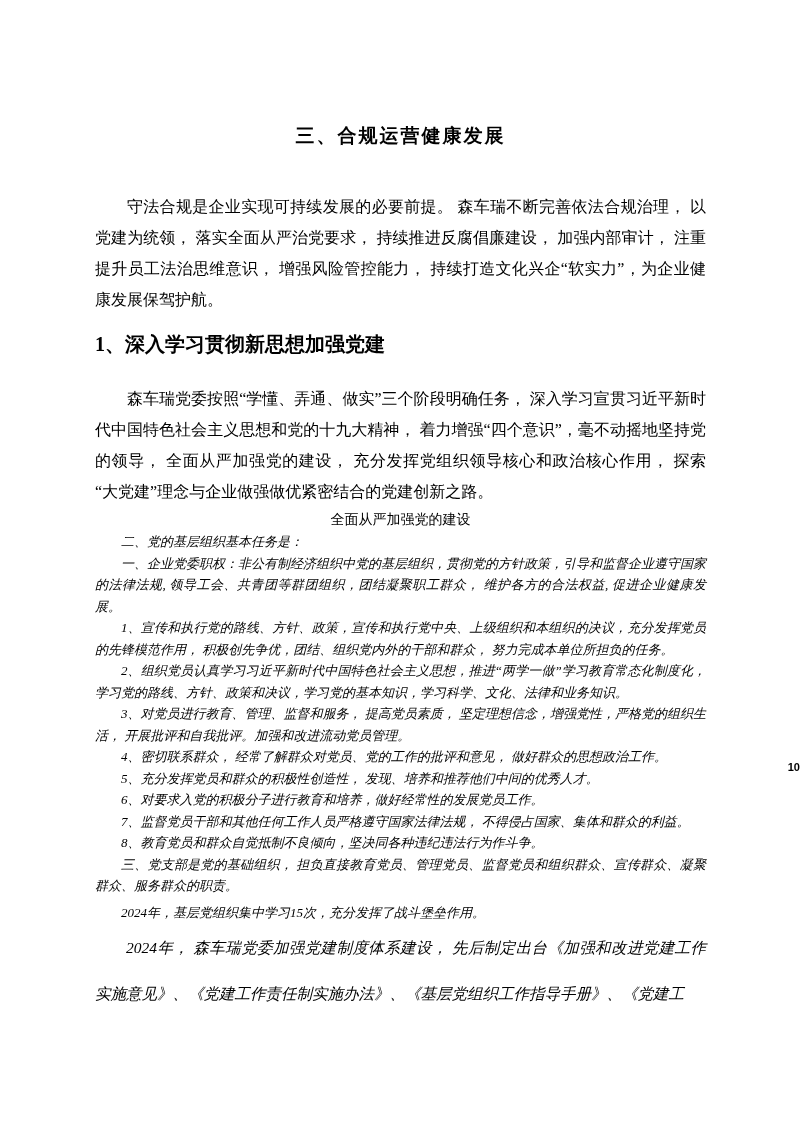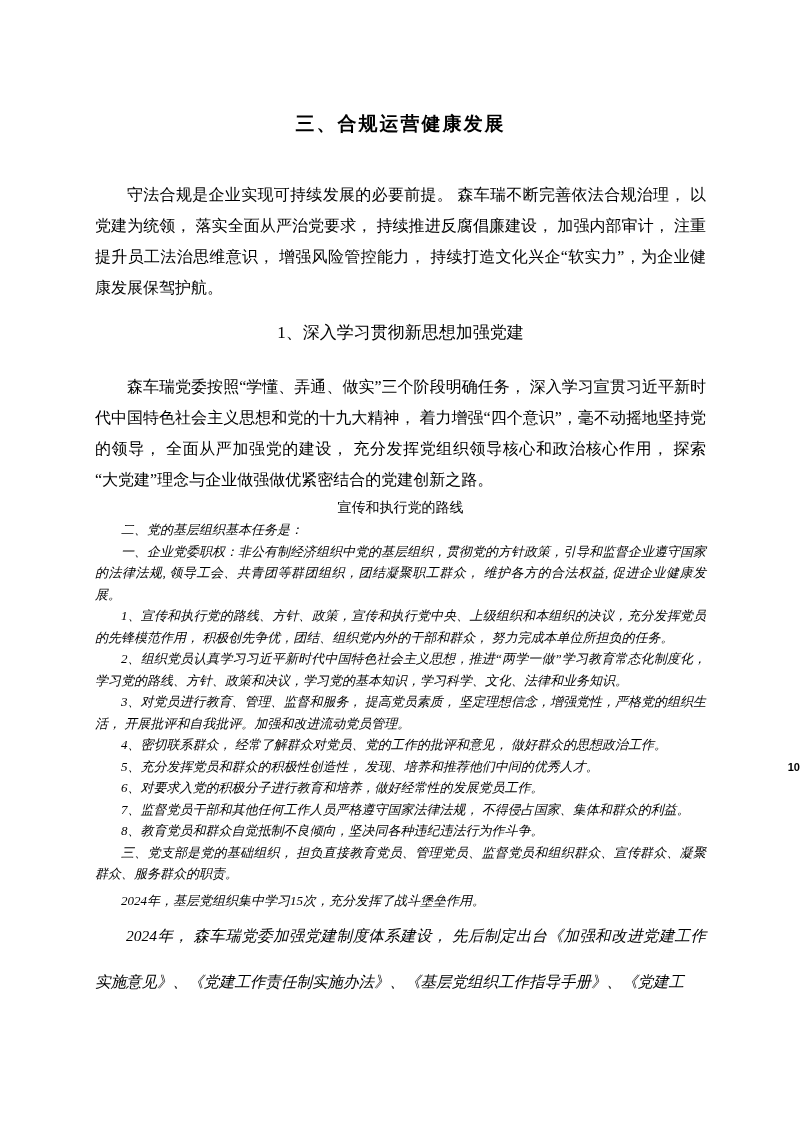--- a/index.html
+++ b/index.html
@@ -12,21 +12,21 @@
     height: 1131px;
     overflow: hidden;
     position: relative;
     color: #000000;
     font-family: "Liberation Serif", "DejaVu Serif", serif;
   }
   .page {
     box-sizing: border-box;
     width: 800px;
     height: 835px;
-    padding: 4px 94px 0 95px;
+    padding: 16px 94px 0 95px;
     position: relative;
   }
   .doc-title {
     margin: 0;
     padding-top: 106px;
     font-family: "Liberation Sans", "DejaVu Sans", sans-serif;
     font-size: 19px;
     line-height: 27px;
     font-weight: 700;
     text-align: center;
@@ -37,24 +37,23 @@
     font-size: 16px;
     line-height: 31px;
     text-align: justify;
     text-justify: inter-ideograph;
     text-indent: 2em;
     word-break: break-all;
   }
   .intro-para { margin-top: 42px; }
   .sec-heading {
     margin: 14px 0 0 0;
-    font-size: 17px;
+    font-size: 20px;
     line-height: 31px;
-    font-weight: 400;
-    text-align: center;
+    font-weight: 700;
   }
   .lead-para { margin-top: 23px; }
   .org-box-title {
     margin: 2px 0 0 0;
     font-size: 14px;
     line-height: 22px;
     font-weight: 400;
     text-align: center;
   }
   .kaiti {
@@ -101,21 +100,21 @@
 <div class="page">
 
   <h1 class="doc-title">三、合规运营健康发展</h1>
 
   <p class="body-para intro-para">守法合规是企业实现可持续发展的必要前提。 森车瑞不断完善依法合规治理， 以党建为统领， 落实全面从严治党要求， 持续推进反腐倡廉建设， 加强内部审计， 注重提升员工法治思维意识， 增强风险管控能力， 持续打造文化兴企“软实力”，为企业健康发展保驾护航。</p>
 
   <h2 class="sec-heading">1、深入学习贯彻新思想加强党建</h2>
 
   <p class="body-para lead-para">森车瑞党委按照“学懂、弄通、做实”三个阶段明确任务， 深入学习宣贯习近平新时代中国特色社会主义思想和党的十九大精神， 着力增强“四个意识”，毫不动摇地坚持党的领导， 全面从严加强党的建设， 充分发挥党组织领导核心和政治核心作用， 探索“大党建”理念与企业做强做优紧密结合的党建创新之路。</p>
 
-  <h3 class="org-box-title">宣传和执行党的路线</h3>
+  <h3 class="org-box-title">全面从严加强党的建设</h3>
 
   <div class="org-box kaiti">
     <p>二、党的基层组织基本任务是：</p>
     <p>一、企业党委职权：非公有制经济组织中党的基层组织，贯彻党的方针政策，引导和监督企业遵守国家的法律法规, 领导工会、共青团等群团组织，团结凝聚职工群众， 维护各方的合法权益, 促进企业健康发展。</p>
     <p>1、宣传和执行党的路线、方针、政策，宣传和执行党中央、上级组织和本组织的决议，充分发挥党员的先锋模范作用， 积极创先争优，团结、组织党内外的干部和群众， 努力完成本单位所担负的任务。</p>
     <p>2、组织党员认真学习习近平新时代中国特色社会主义思想，推进“两学一做”学习教育常态化制度化，学习党的路线、方针、政策和决议，学习党的基本知识，学习科学、文化、法律和业务知识。</p>
     <p>3、对党员进行教育、管理、监督和服务， 提高党员素质， 坚定理想信念，增强党性，严格党的组织生活， 开展批评和自我批评。加强和改进流动党员管理。</p>
     <p>4、密切联系群众， 经常了解群众对党员、党的工作的批评和意见， 做好群众的思想政治工作。</p>
     <p>5、充分发挥党员和群众的积极性创造性， 发现、培养和推荐他们中间的优秀人才。</p>
     <p>6、对要求入党的积极分子进行教育和培养，做好经常性的发展党员工作。</p>

